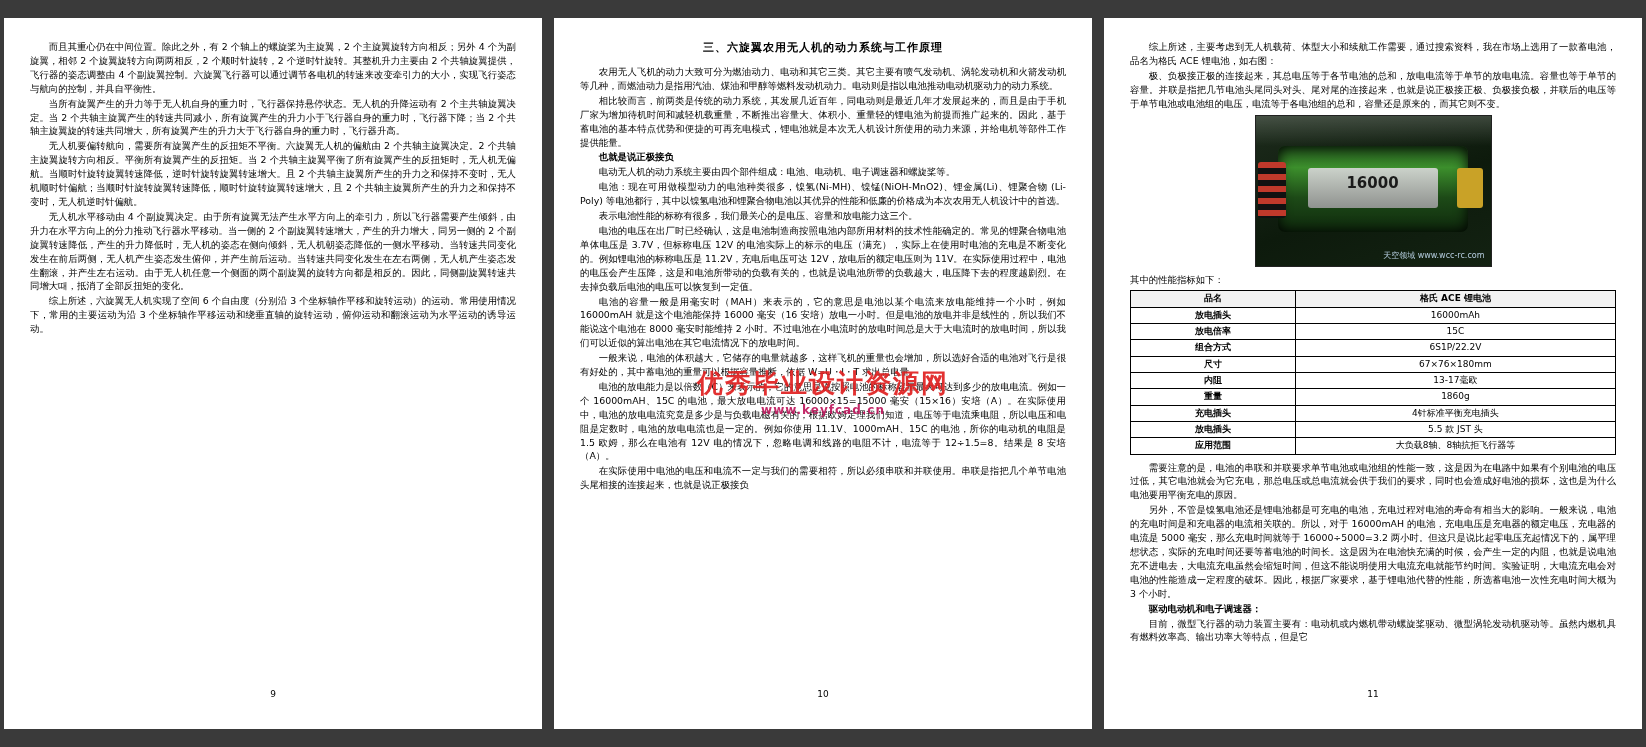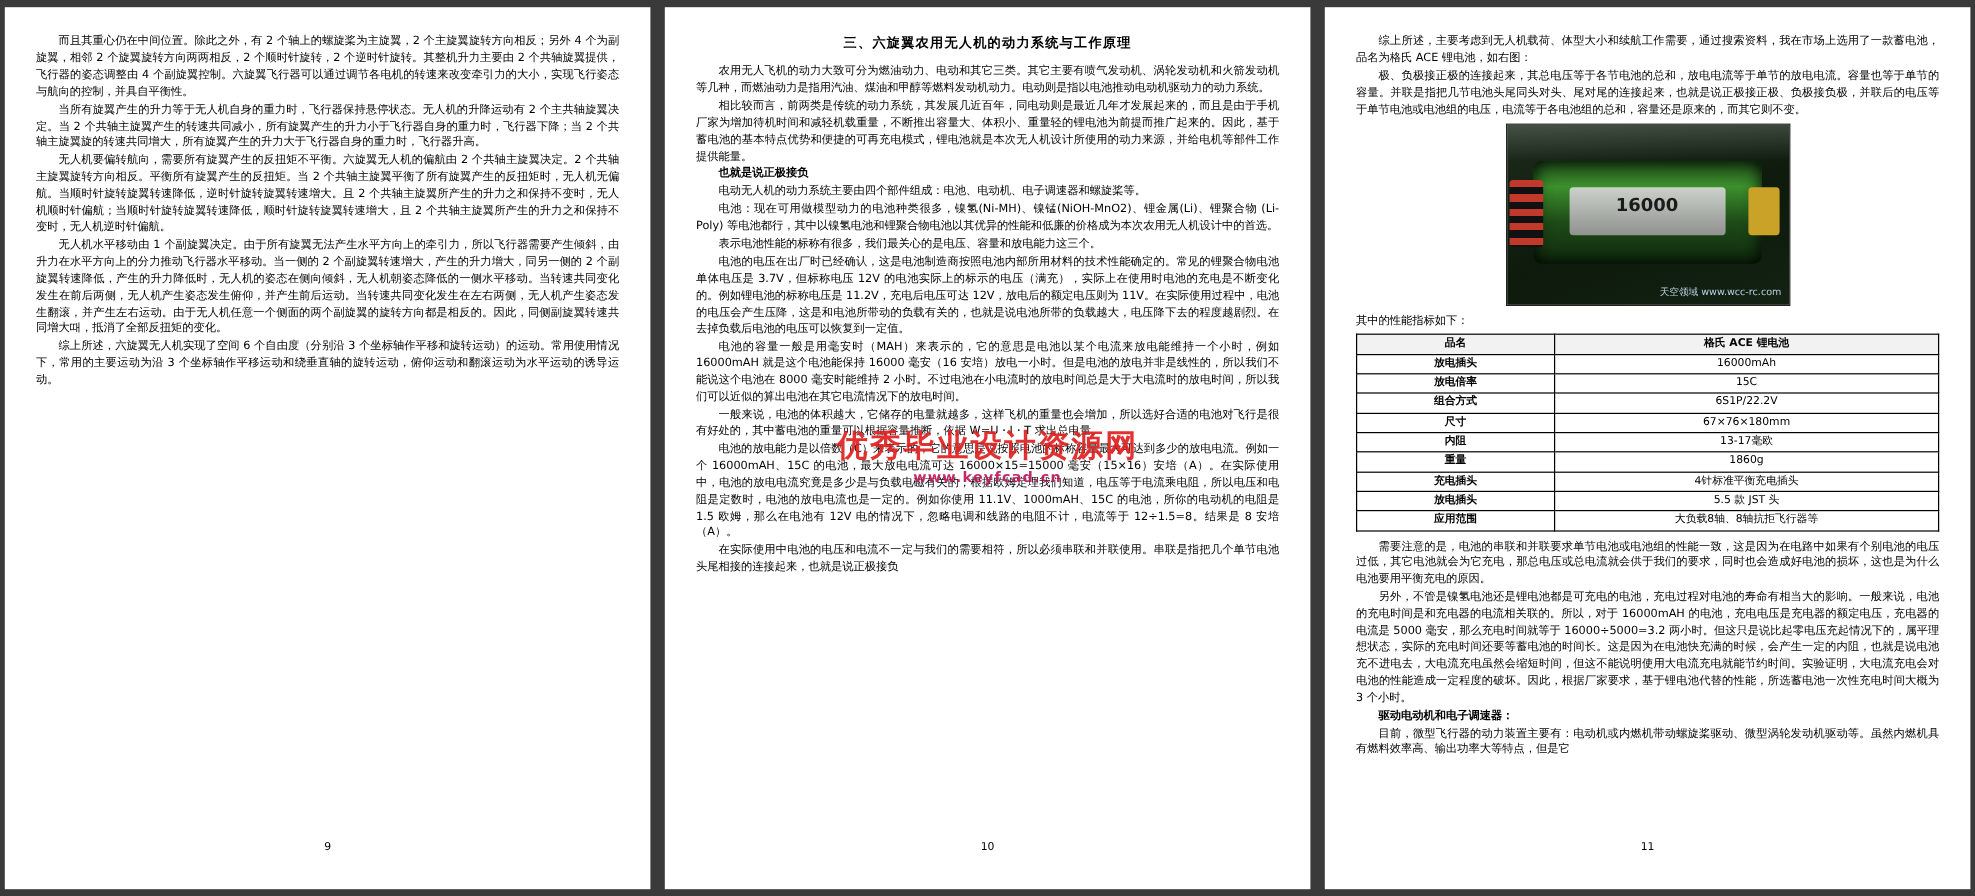--- a/index.html
+++ b/index.html
@@ -1,18 +1,18 @@
 <!DOCTYPE html>
 <html><head>
 <meta charset="utf-8">
 <style>
   html,body{margin:0;padding:0;background:#2b2b2b;}
   body{font-family:"DejaVu Sans","Liberation Sans",sans-serif;}
   .viewport{width:1646px;height:747px;background:#3a3a3a;position:relative;overflow:hidden;}
-  .pages{display:flex;gap:12px;padding:6px 4px;box-sizing:border-box;height:747px;}
+  .pages{display:flex;gap:12px;padding:18px 4px;box-sizing:border-box;height:747px;}
   .page{background:#ffffff;flex:1 1 0;position:relative;box-sizing:border-box;
         padding:22px 26px 26px 26px;overflow:hidden;}
   .page-inner{position:relative;height:100%;}
   .col{font-size:9.4px;line-height:1.48;color:#000;text-align:justify;}
   .col p{margin:0 0 1px 0;text-indent:2em;}
   .col p.noind{text-indent:0;}
   .col p.bold{font-weight:bold;text-indent:2em;}
   .h-center{
     text-align:center;font-weight:bold;font-size:11px;margin:0 0 10px 0;letter-spacing:1px;
   }
@@ -50,21 +50,21 @@
 
 <div class="viewport">
   <div class="pages">
 
     <div class="page">
       <div class="page-inner">
         <div class="col">
           <p>而且其重心仍在中间位置。除此之外，有 2 个轴上的螺旋桨为主旋翼，2 个主旋翼旋转方向相反；另外 4 个为副旋翼，相邻 2 个旋翼旋转方向两两相反，2 个顺时针旋转，2 个逆时针旋转。其整机升力主要由 2 个共轴旋翼提供，飞行器的姿态调整由 4 个副旋翼控制。六旋翼飞行器可以通过调节各电机的转速来改变牵引力的大小，实现飞行姿态与航向的控制，并具自平衡性。</p>
           <p>当所有旋翼产生的升力等于无人机自身的重力时，飞行器保持悬停状态。无人机的升降运动有 2 个主共轴旋翼决定。当 2 个共轴主旋翼产生的转速共同减小，所有旋翼产生的升力小于飞行器自身的重力时，飞行器下降；当 2 个共轴主旋翼旋的转速共同增大，所有旋翼产生的升力大于飞行器自身的重力时，飞行器升高。</p>
           <p>无人机要偏转航向，需要所有旋翼产生的反扭矩不平衡。六旋翼无人机的偏航由 2 个共轴主旋翼决定。2 个共轴主旋翼旋转方向相反。平衡所有旋翼产生的反扭矩。当 2 个共轴主旋翼平衡了所有旋翼产生的反扭矩时，无人机无偏航。当顺时针旋转旋翼转速降低，逆时针旋转旋翼转速增大。且 2 个共轴主旋翼所产生的升力之和保持不变时，无人机顺时针偏航；当顺时针旋转旋翼转速降低，顺时针旋转旋翼转速增大，且 2 个共轴主旋翼所产生的升力之和保持不变时，无人机逆时针偏航。</p>
-          <p>无人机水平移动由 1 个副旋翼决定。由于所有旋翼无法产生水平方向上的牵引力，所以飞行器需要产生倾斜，由升力在水平方向上的分力推动飞行器水平移动。当一侧的 2 个副旋翼转速增大，产生的升力增大，同另一侧的 2 个副旋翼转速降低，产生的升力降低时，无人机的姿态在侧向倾斜，无人机朝姿态降低的一侧水平移动。当转速共同变化发生在前后两侧，无人机产生姿态发生俯仰，并产生前后运动。当转速共同变化发生在左右两侧，无人机产生姿态发生翻滚，并产生左右运动。由于无人机任意一个侧面的两个副旋翼的旋转方向都是相反的。因此，同侧副旋翼转速共同增大때，抵消了全部反扭矩的变化。</p>
+          <p>无人机水平移动由 4 个副旋翼决定。由于所有旋翼无法产生水平方向上的牵引力，所以飞行器需要产生倾斜，由升力在水平方向上的分力推动飞行器水平移动。当一侧的 2 个副旋翼转速增大，产生的升力增大，同另一侧的 2 个副旋翼转速降低，产生的升力降低时，无人机的姿态在侧向倾斜，无人机朝姿态降低的一侧水平移动。当转速共同变化发生在前后两侧，无人机产生姿态发生俯仰，并产生前后运动。当转速共同变化发生在左右两侧，无人机产生姿态发生翻滚，并产生左右运动。由于无人机任意一个侧面的两个副旋翼的旋转方向都是相反的。因此，同侧副旋翼转速共同增大때，抵消了全部反扭矩的变化。</p>
           <p>综上所述，六旋翼无人机实现了空间 6 个自由度（分别沿 3 个坐标轴作平移和旋转运动）的运动。常用使用情况下，常用的主要运动为沿 3 个坐标轴作平移运动和绕垂直轴的旋转运动，俯仰运动和翻滚运动为水平运动的诱导运动。</p>
         </div>
         <div class="folio">9</div>
       </div>
     </div>
 
     <div class="page">
       <div class="page-inner">
         <div class="h-center">三、六旋翼农用无人机的动力系统与工作原理</div>
         <div class="col">

